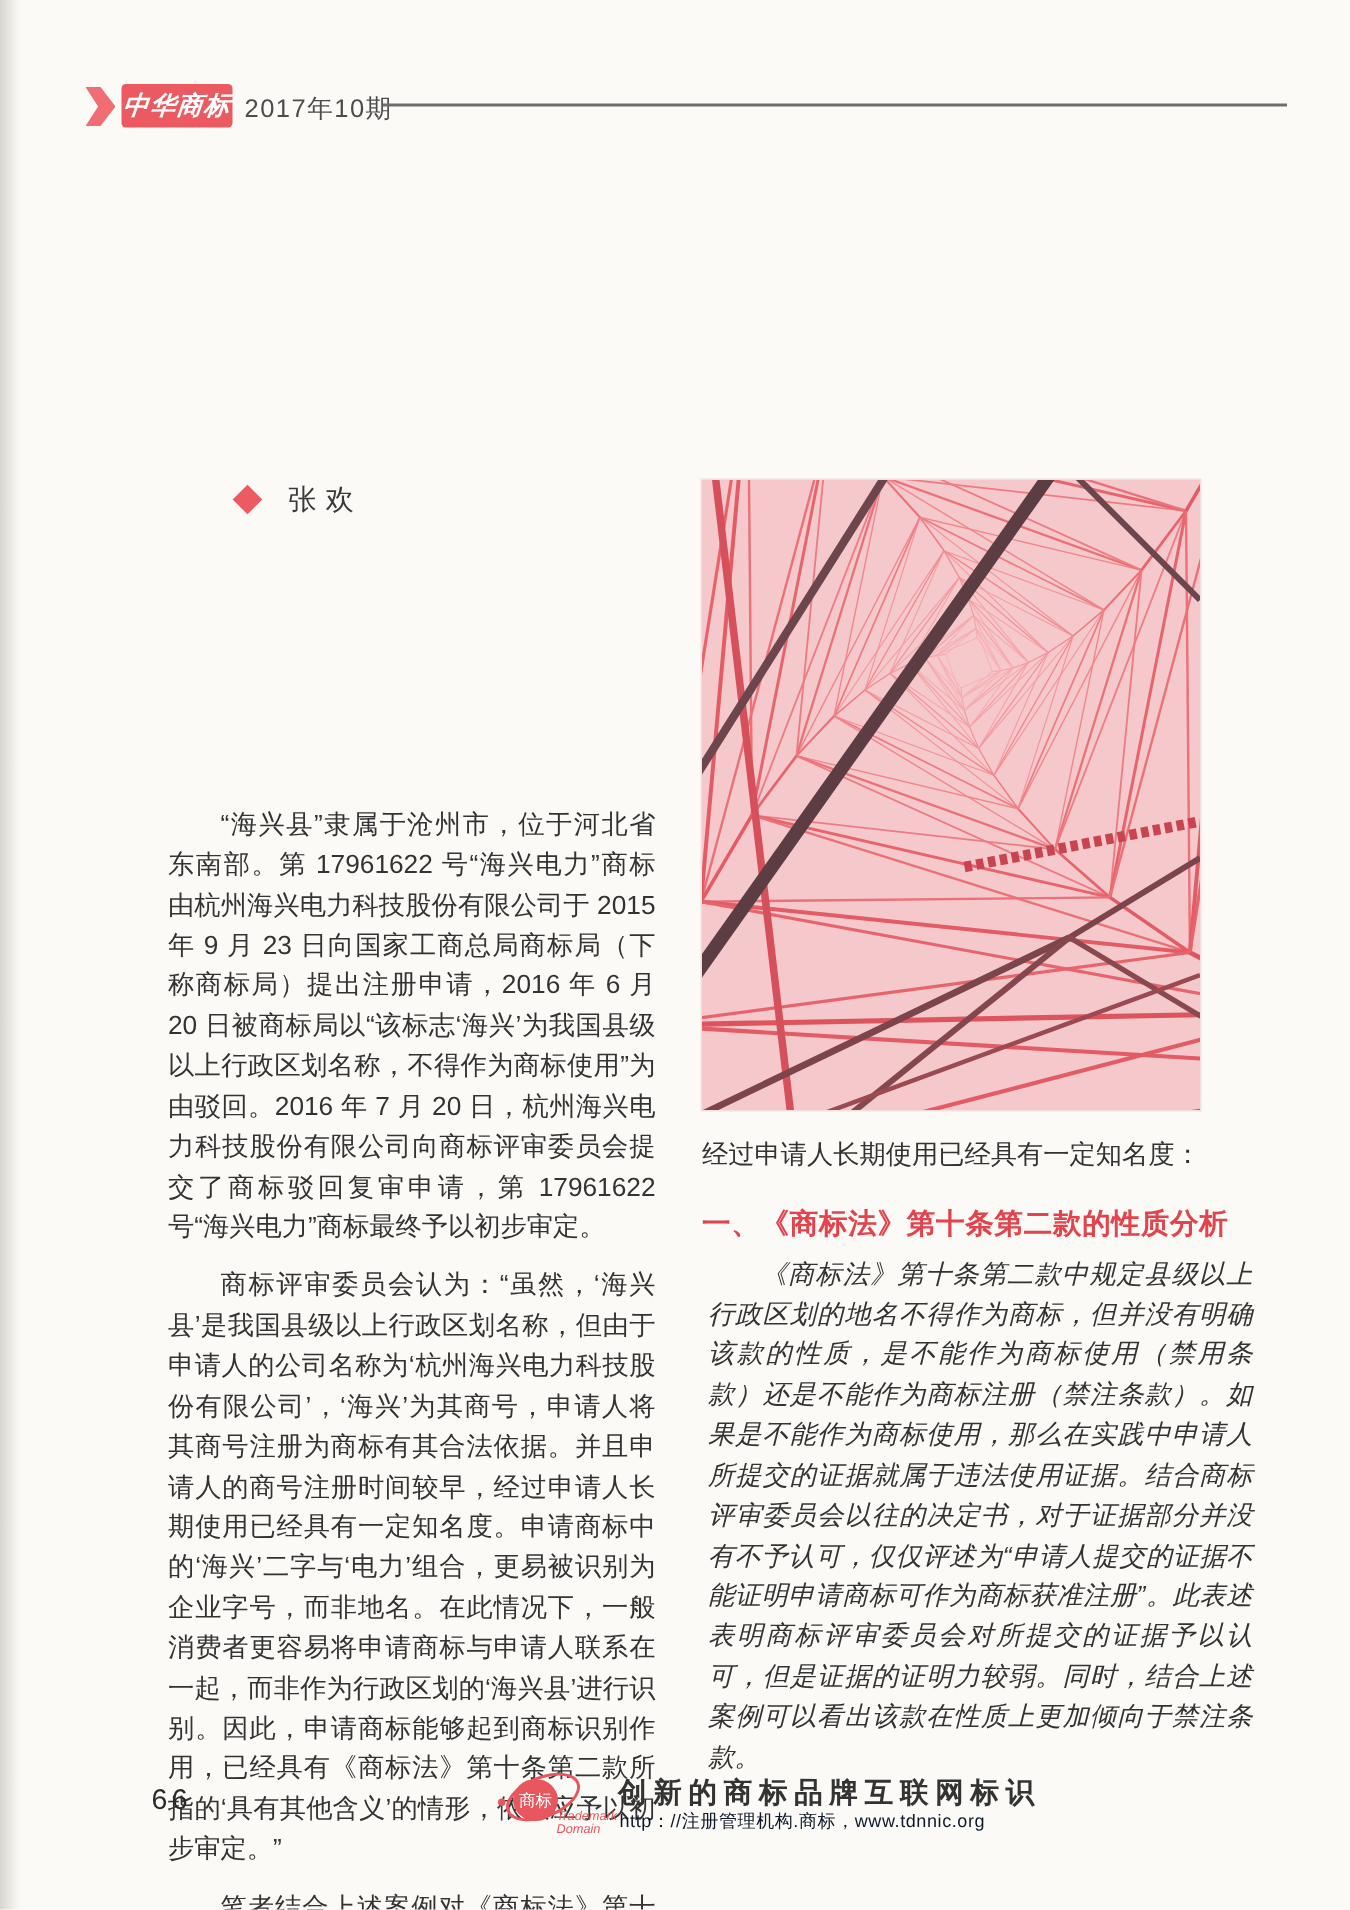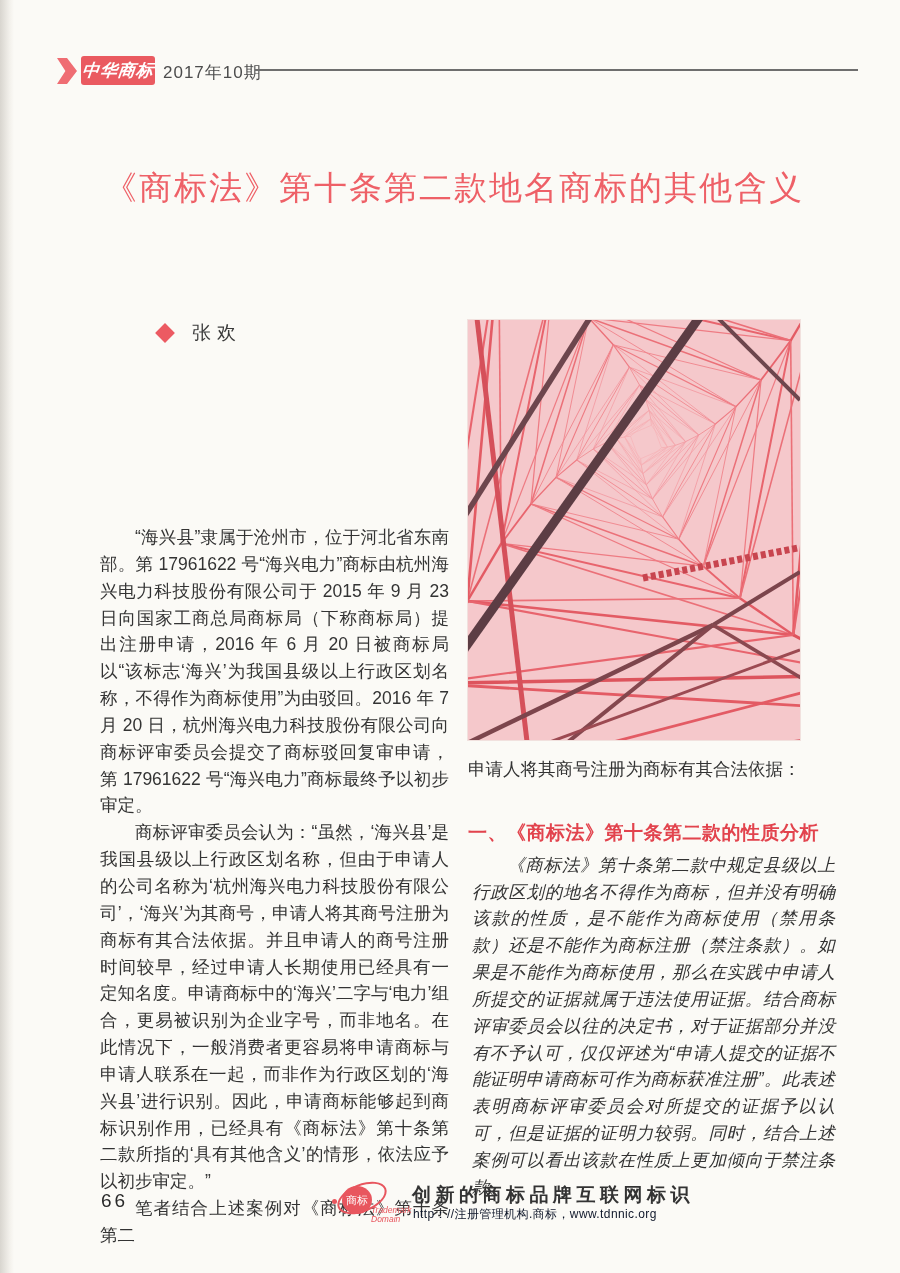--- a/index.html
+++ b/index.html
@@ -26,25 +26,25 @@
   .title{position:absolute;left:104px;top:163px;width:745px;
     color:#ee6067;font-size:33px;line-height:50px;letter-spacing:2px;font-weight:500;}
   .title .l1{padding-left:26px;}
   
   .author{position:absolute;left:158px;top:320px;display:flex;align-items:center;}
   .diamond{width:14px;height:14px;background:#ec5a62;transform:rotate(45deg);margin-right:20px;}
   .author span.nm{font-size:19px;color:#3a3a3a;letter-spacing:6px;}
   
   .colL{position:absolute;left:100px;top:524px;width:349px;
     font-size:17.5px;line-height:26.85px;text-align:justify;color:#333;}
-  .colL p{margin:0;text-indent:2em;}
+  .colL p{margin:12px;text-indent:2em;}
   .colR{position:absolute;left:468px;top:756px;width:371px;
     font-size:17.5px;line-height:26.85px;text-align:justify;color:#333;}
   .colR .cont{margin:0;}
-  .colR .sec-h{margin:37px 0 5px 0;color:#e2434d;font-weight:bold;font-size:19px;letter-spacing:.5px;}
+  .colR .sec-h{margin:21px 0 5px 0;color:#e2434d;font-weight:bold;font-size:19px;letter-spacing:.5px;}
   .colR p.body{margin:4px;text-indent:2em;font-style:italic;}
   
   .photo{position:absolute;left:468px;top:320px;width:332px;height:420px;
     background:#f5c8cb;overflow:hidden;box-shadow:0 0 0 1px rgba(210,150,150,.25);}
   .photo svg{display:block;}
   
   .pageno{position:absolute;left:101px;top:1190px;font-size:19px;color:#2a2a2a;letter-spacing:3px;}
   .f-logo{position:absolute;left:338px;top:1182px;width:58px;height:42px;}
   .f-globe{position:absolute;left:4px;top:4px;width:30px;height:28px;border-radius:50%;
     background:#e8565e;display:flex;align-items:center;justify-content:center;text-align:right;}
@@ -66,21 +66,20 @@
 <div class="hdr">
   <div class="ribbon-fold"></div>
   <div class="brand-box">
     <span>中华商标</span>
   </div>
   <div class="issue">2017年10期</div>
   <div class="hdr-rule"></div>
 </div>
 
 <div class="title">
-  <div class="l2">《商标法》第十条第二款地名商标的其他含义</div>
 </div>
 
 <div class="author">
   <div class="diamond"></div>
   <span class="nm">张欢</span>
 </div>
 
 <div class="photo">
   <svg id="towerSvg" width="332" height="420" viewBox="0 0 332 420">
       <rect width="332" height="420" fill="#f5c8cb"></rect>
@@ -253,21 +252,21 @@
     </svg>
 </div>
 
 <div class="colL">
   <p>“海兴县”隶属于沧州市，位于河北省东南部。第 17961622 号“海兴电力”商标由杭州海兴电力科技股份有限公司于 2015 年 9 月 23 日向国家工商总局商标局（下称商标局）提出注册申请，2016 年 6 月 20 日被商标局以“该标志‘海兴’为我国县级以上行政区划名称，不得作为商标使用”为由驳回。2016 年 7 月 20 日，杭州海兴电力科技股份有限公司向商标评审委员会提交了商标驳回复审申请，第 17961622 号“海兴电力”商标最终予以初步审定。</p>
   <p>商标评审委员会认为：“虽然，‘海兴县’是我国县级以上行政区划名称，但由于申请人的公司名称为‘杭州海兴电力科技股份有限公司’，‘海兴’为其商号，申请人将其商号注册为商标有其合法依据。并且申请人的商号注册时间较早，经过申请人长期使用已经具有一定知名度。申请商标中的‘海兴’二字与‘电力’组合，更易被识别为企业字号，而非地名。在此情况下，一般消费者更容易将申请商标与申请人联系在一起，而非作为行政区划的‘海兴县’进行识别。因此，申请商标能够起到商标识别作用，已经具有《商标法》第十条第二款所指的‘具有其他含义’的情形，依法应予以初步审定。”</p>
   <p>笔者结合上述案例对《商标法》第十条第二</p>
 </div>
 
 <div class="colR">
-  <p class="cont">申请人将其商号注册为商标有其合法依据：</p>
+  <p class="cont">经过申请人长期使用已经具有一定知名度：</p>
   <div class="sec-h">一、《商标法》第十条第二款的性质分析</div>
   <p class="body">《商标法》第十条第二款中规定县级以上行政区划的地名不得作为商标，但并没有明确该款的性质，是不能作为商标使用（禁用条款）还是不能作为商标注册（禁注条款）。如果是不能作为商标使用，那么在实践中申请人所提交的证据就属于违法使用证据。结合商标评审委员会以往的决定书，对于证据部分并没有不予认可，仅仅评述为“申请人提交的证据不能证明申请商标可作为商标获准注册”。此表述表明商标评审委员会对所提交的证据予以认可，但是证据的证明力较弱。同时，结合上述案例可以看出该款在性质上更加倾向于禁注条款。</p>
 </div>
 
 <div class="pageno">66</div>
 <div class="f-logo">
   <div class="f-orbit"></div>
   <div class="f-dot"></div>
   <div class="f-globe">
     <span>商标</span>

